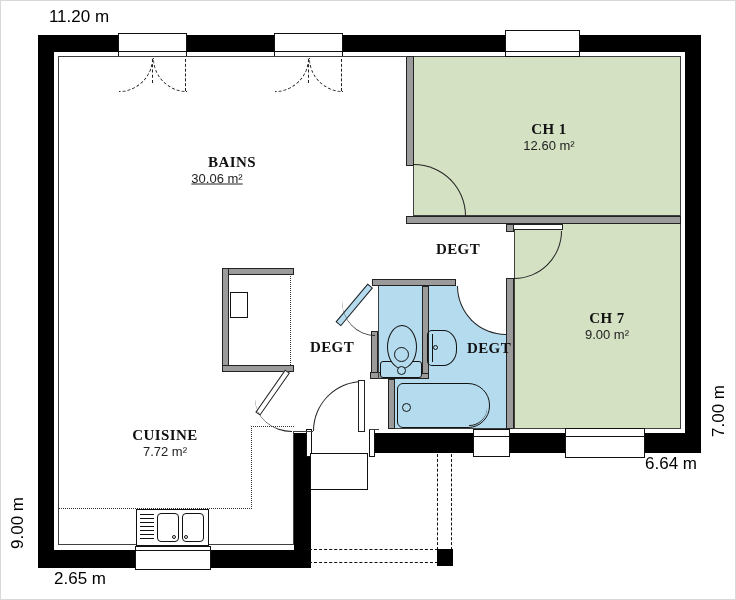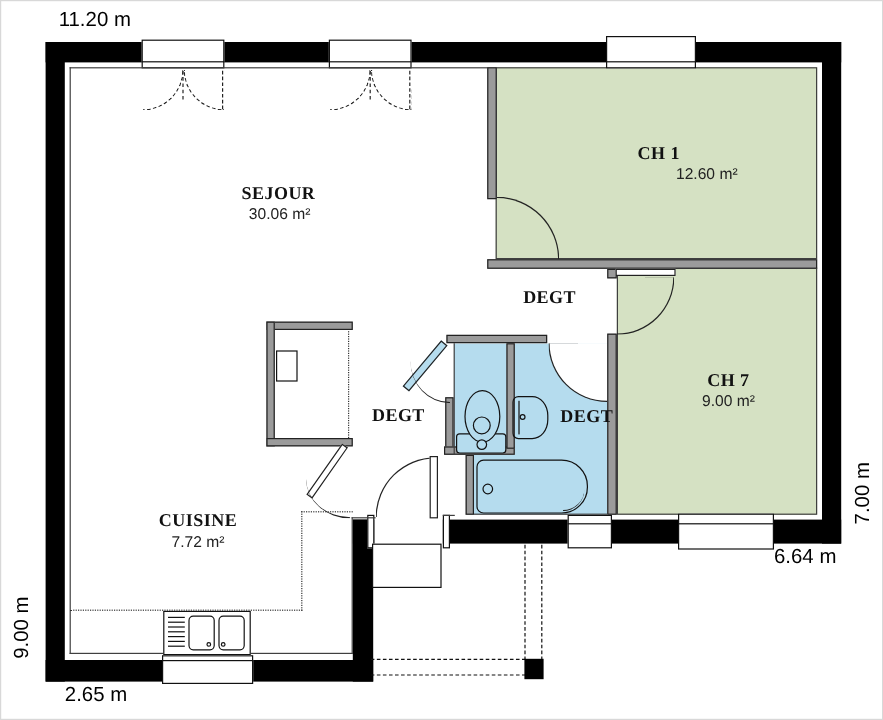--- a/index.html
+++ b/index.html
@@ -132,24 +132,24 @@
   <div class="abs winline" style="left:139px;top:529px;width:14px;height:1px;"></div>
   <div class="abs winline" style="left:139px;top:533px;width:14px;height:1px;"></div>
   <div class="abs winline" style="left:139px;top:537px;width:14px;height:1px;"></div>
   <div class="abs fx" style="left:156px;top:512px;width:22px;height:29px;border-radius:4px;border-width:1.3px;"></div>
   <div class="abs fx" style="left:181px;top:512px;width:22px;height:29px;border-radius:4px;border-width:1.3px;"></div>
   <div class="abs fx" style="left:171px;top:534px;width:4px;height:4px;border-radius:50%;border-width:1px;"></div>
   <div class="abs fx" style="left:183px;top:534px;width:4px;height:4px;border-radius:50%;border-width:1px;"></div>
 
   <div class="abs fx" style="left:229px;top:291px;width:18px;height:26px;border-width:1.3px;background:#fff;"></div>
 
-  <div class="lbl rname" style="left:231px;top:161px;">SEJOUR</div>
-  <div class="lbl rarea" style="left:232px;top:177px;">30.06 m²</div>
+  <div class="lbl rname" style="left:231px;top:161px;">BAINS</div>
+  <div class="lbl rarea" style="left:216px;top:177px;text-decoration:underline;">30.06 m²</div>
   <div class="lbl rname" style="left:548px;top:128px;">CH 1</div>
-  <div class="lbl rarea" style="left:548px;top:144px;margin-left:40px;">12.60 m²</div>
+  <div class="lbl rarea" style="left:548px;top:144px;">12.60 m²</div>
   <div class="lbl rname" style="left:606px;top:317px;">CH 7</div>
   <div class="lbl rarea" style="left:606px;top:333px;">9.00 m²</div>
   <div class="lbl rname" style="left:164px;top:434px;">CUISINE</div>
   <div class="lbl rarea" style="left:164px;top:450px;">7.72 m²</div>
   <div class="lbl rname" style="left:331px;top:346px;">DEGT</div>
   <div class="lbl rname" style="left:488px;top:347px;">DEGT</div>
   <div class="lbl rname" style="left:457px;top:248px;">DEGT</div>
 
   <div class="lbl dim" style="left:78px;top:16px;">11.20 m</div>
   <div class="lbl dim rot" style="left:17px;top:522px;">9.00 m</div>

